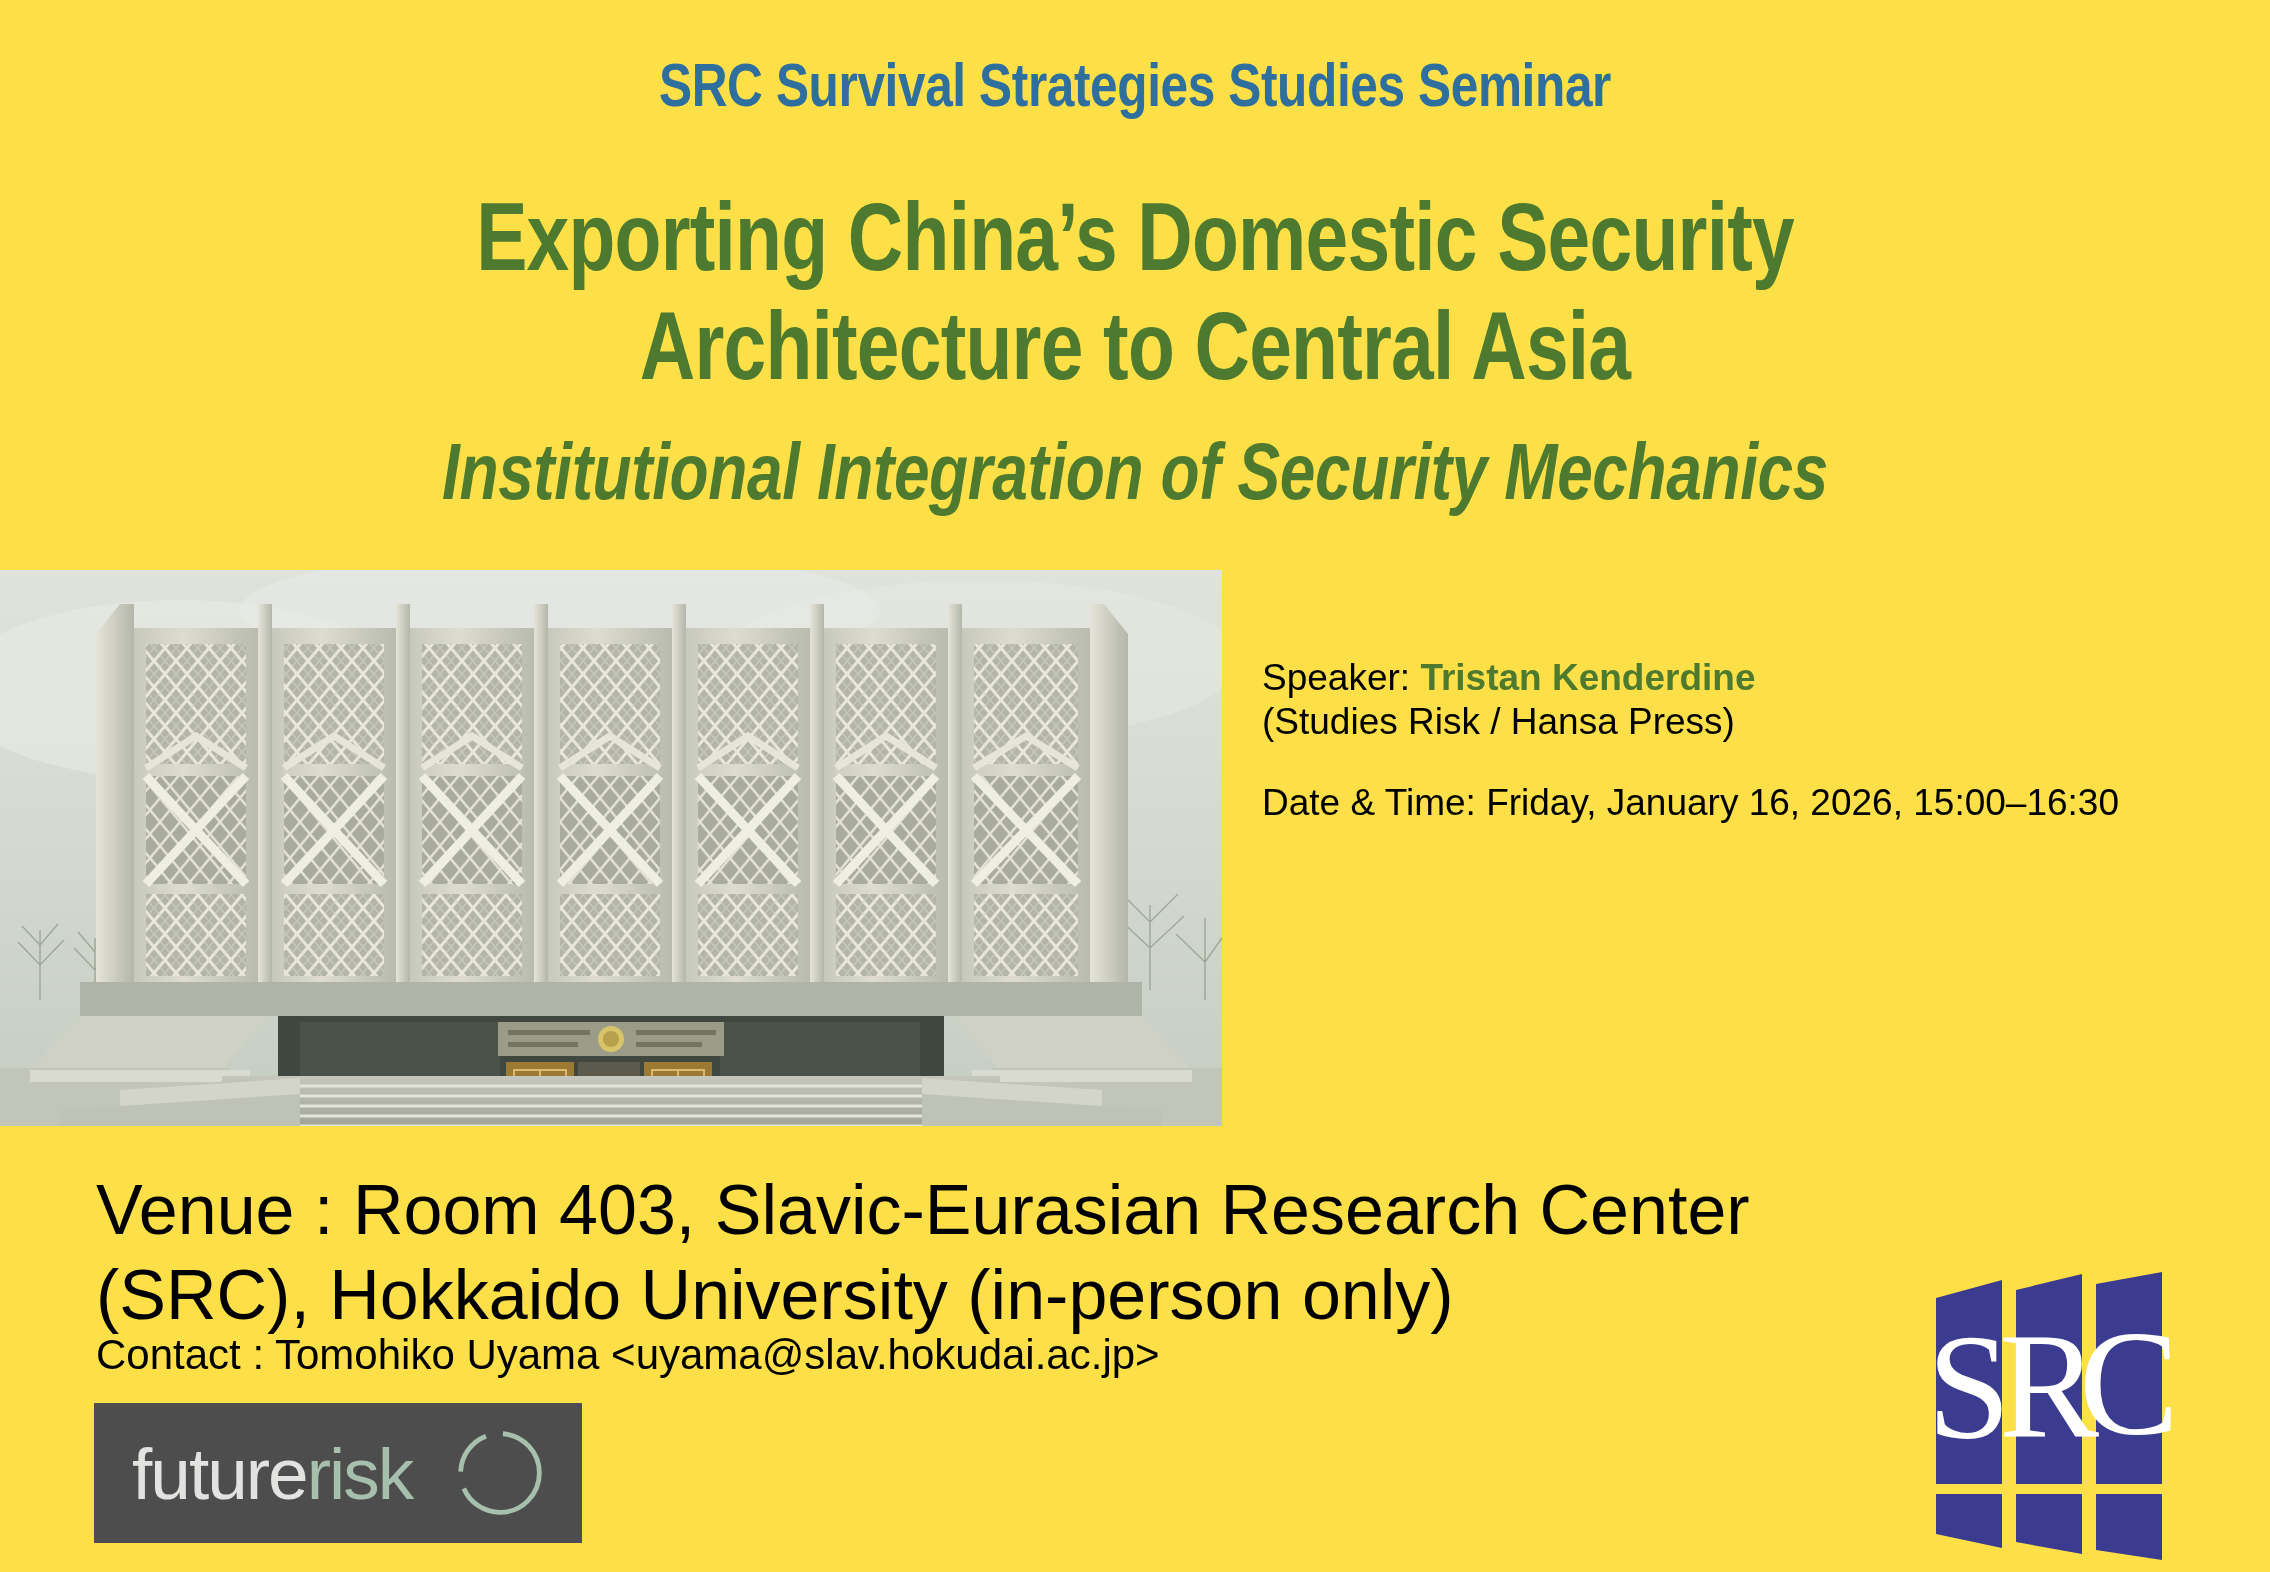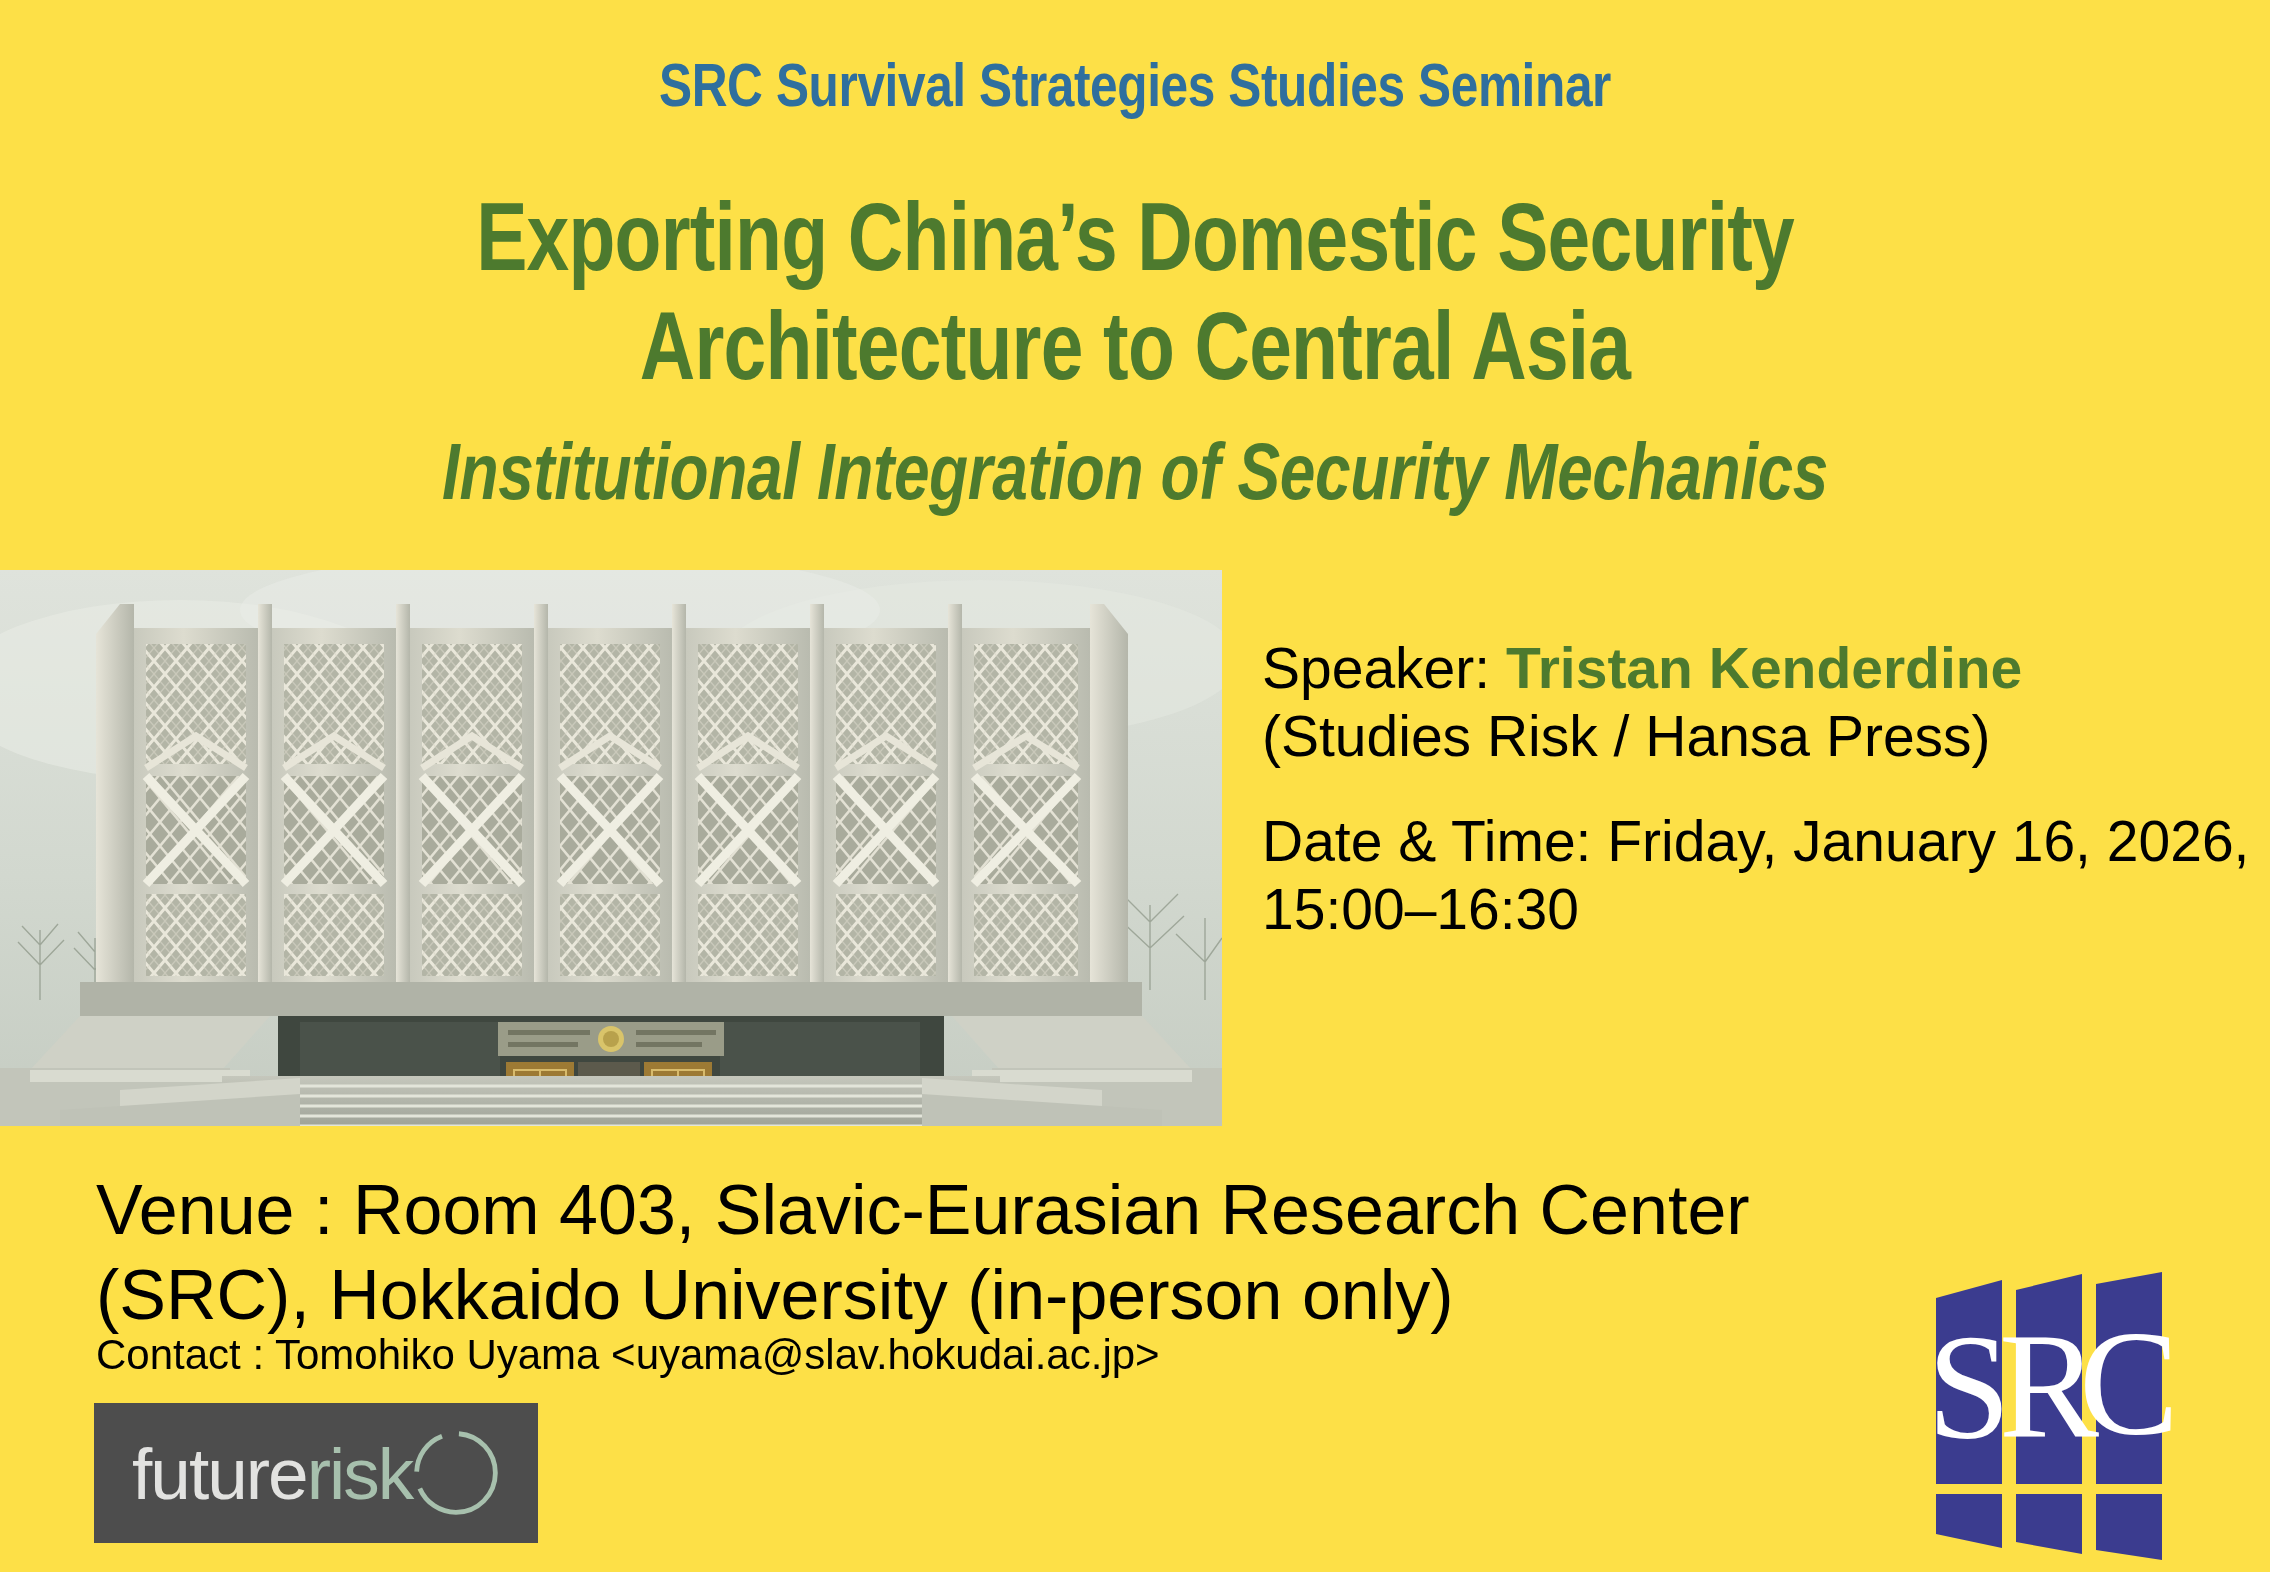--- a/index.html
+++ b/index.html
@@ -87,25 +87,25 @@
     height: 556px;
     overflow: hidden;
     background: #c9cfc5;
   }
   .photo svg { display: block; width: 100%; height: 100%; }
 
   
   .info-block {
     position: absolute;
     left: 1262px;
-    top: 634px;
+    top: 656px;
     width: 1000px;
     color: #000000;
     font-family: "Liberation Sans", sans-serif;
-    font-size: 57px;
+    font-size: 37px;
     line-height: 1.20;
   }
   .info-block .para { margin: 0 0 36px 0; }
   .info-block .para:last-child { margin-bottom: 15px; }
   .speaker-name {
     color: #4d7a2e;
     font-weight: bold;
   }
 
   
@@ -128,21 +128,21 @@
     font-family: "Liberation Sans", sans-serif;
     font-size: 42px;
     line-height: 1.2;
   }
 
   
   .fr-logo {
     position: absolute;
     left: 94px;
     top: 1403px;
-    width: 444px;
+    width: 488px;
     height: 140px;
     background: #4d4d4d;
     display: flex;
     align-items: center;
   }
   .fr-wordmark {
     font-family: "Liberation Sans", sans-serif;
     font-size: 73px;
     line-height: 1;
     letter-spacing: -2px;

